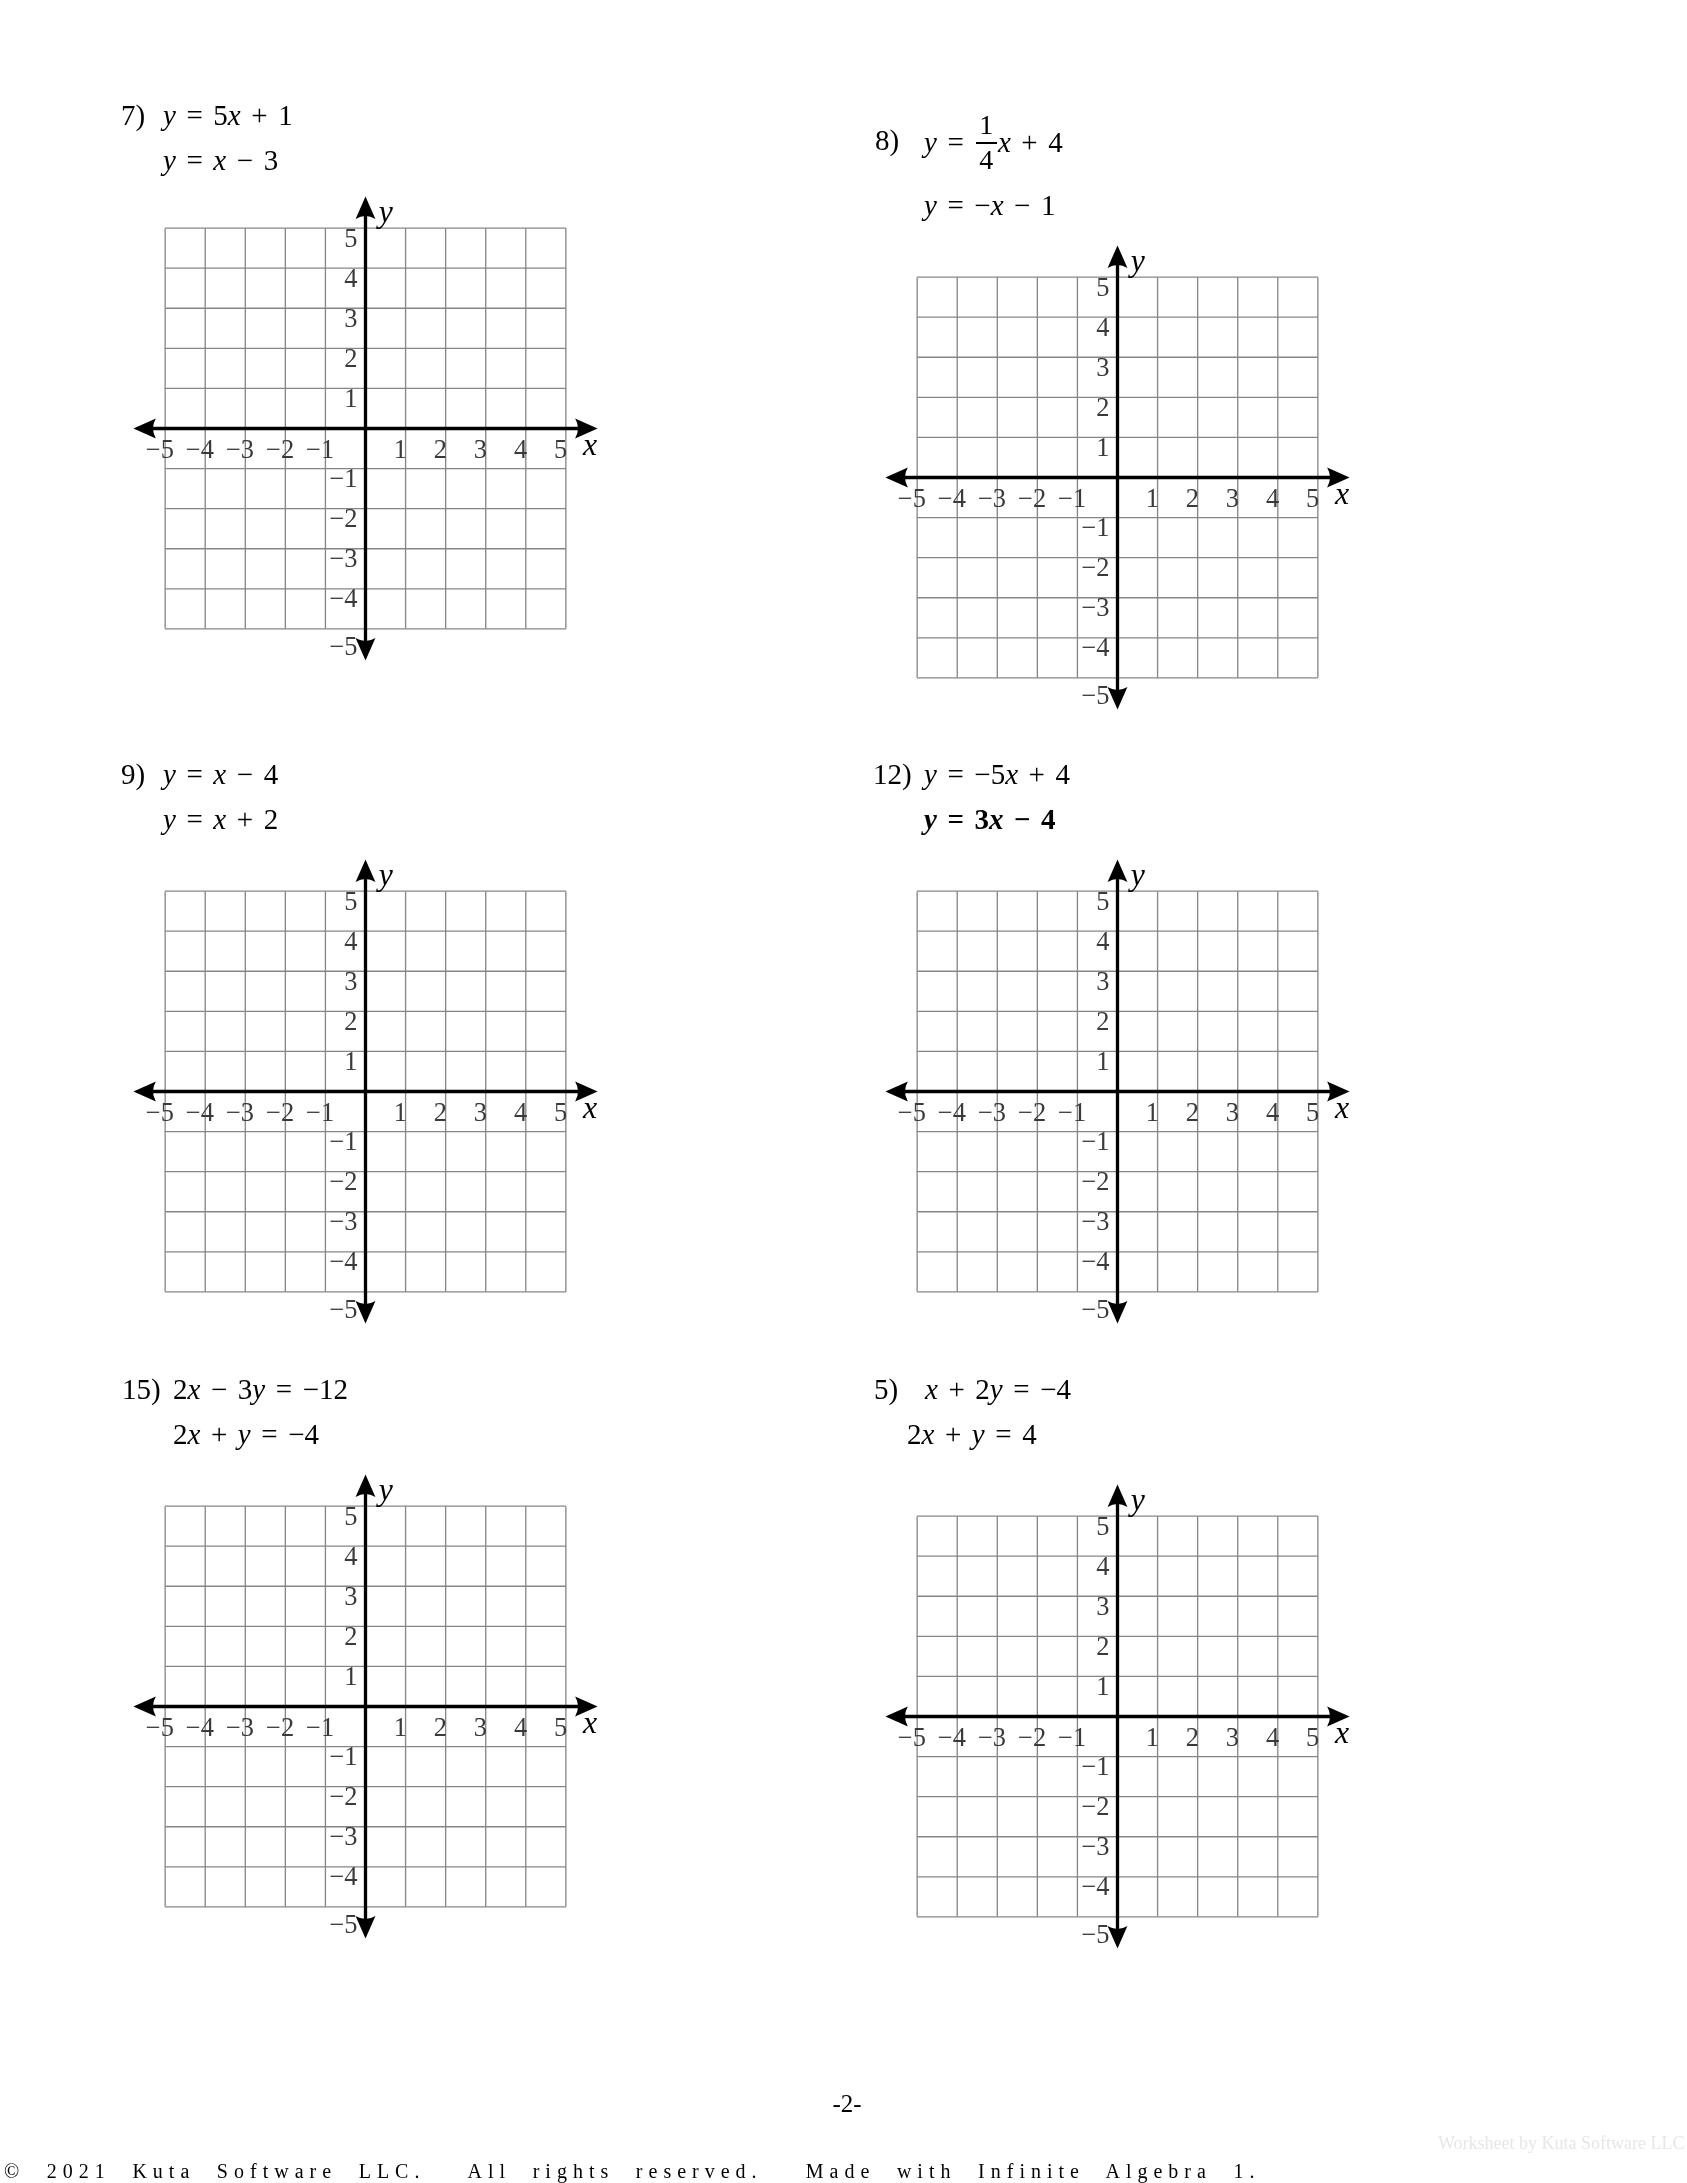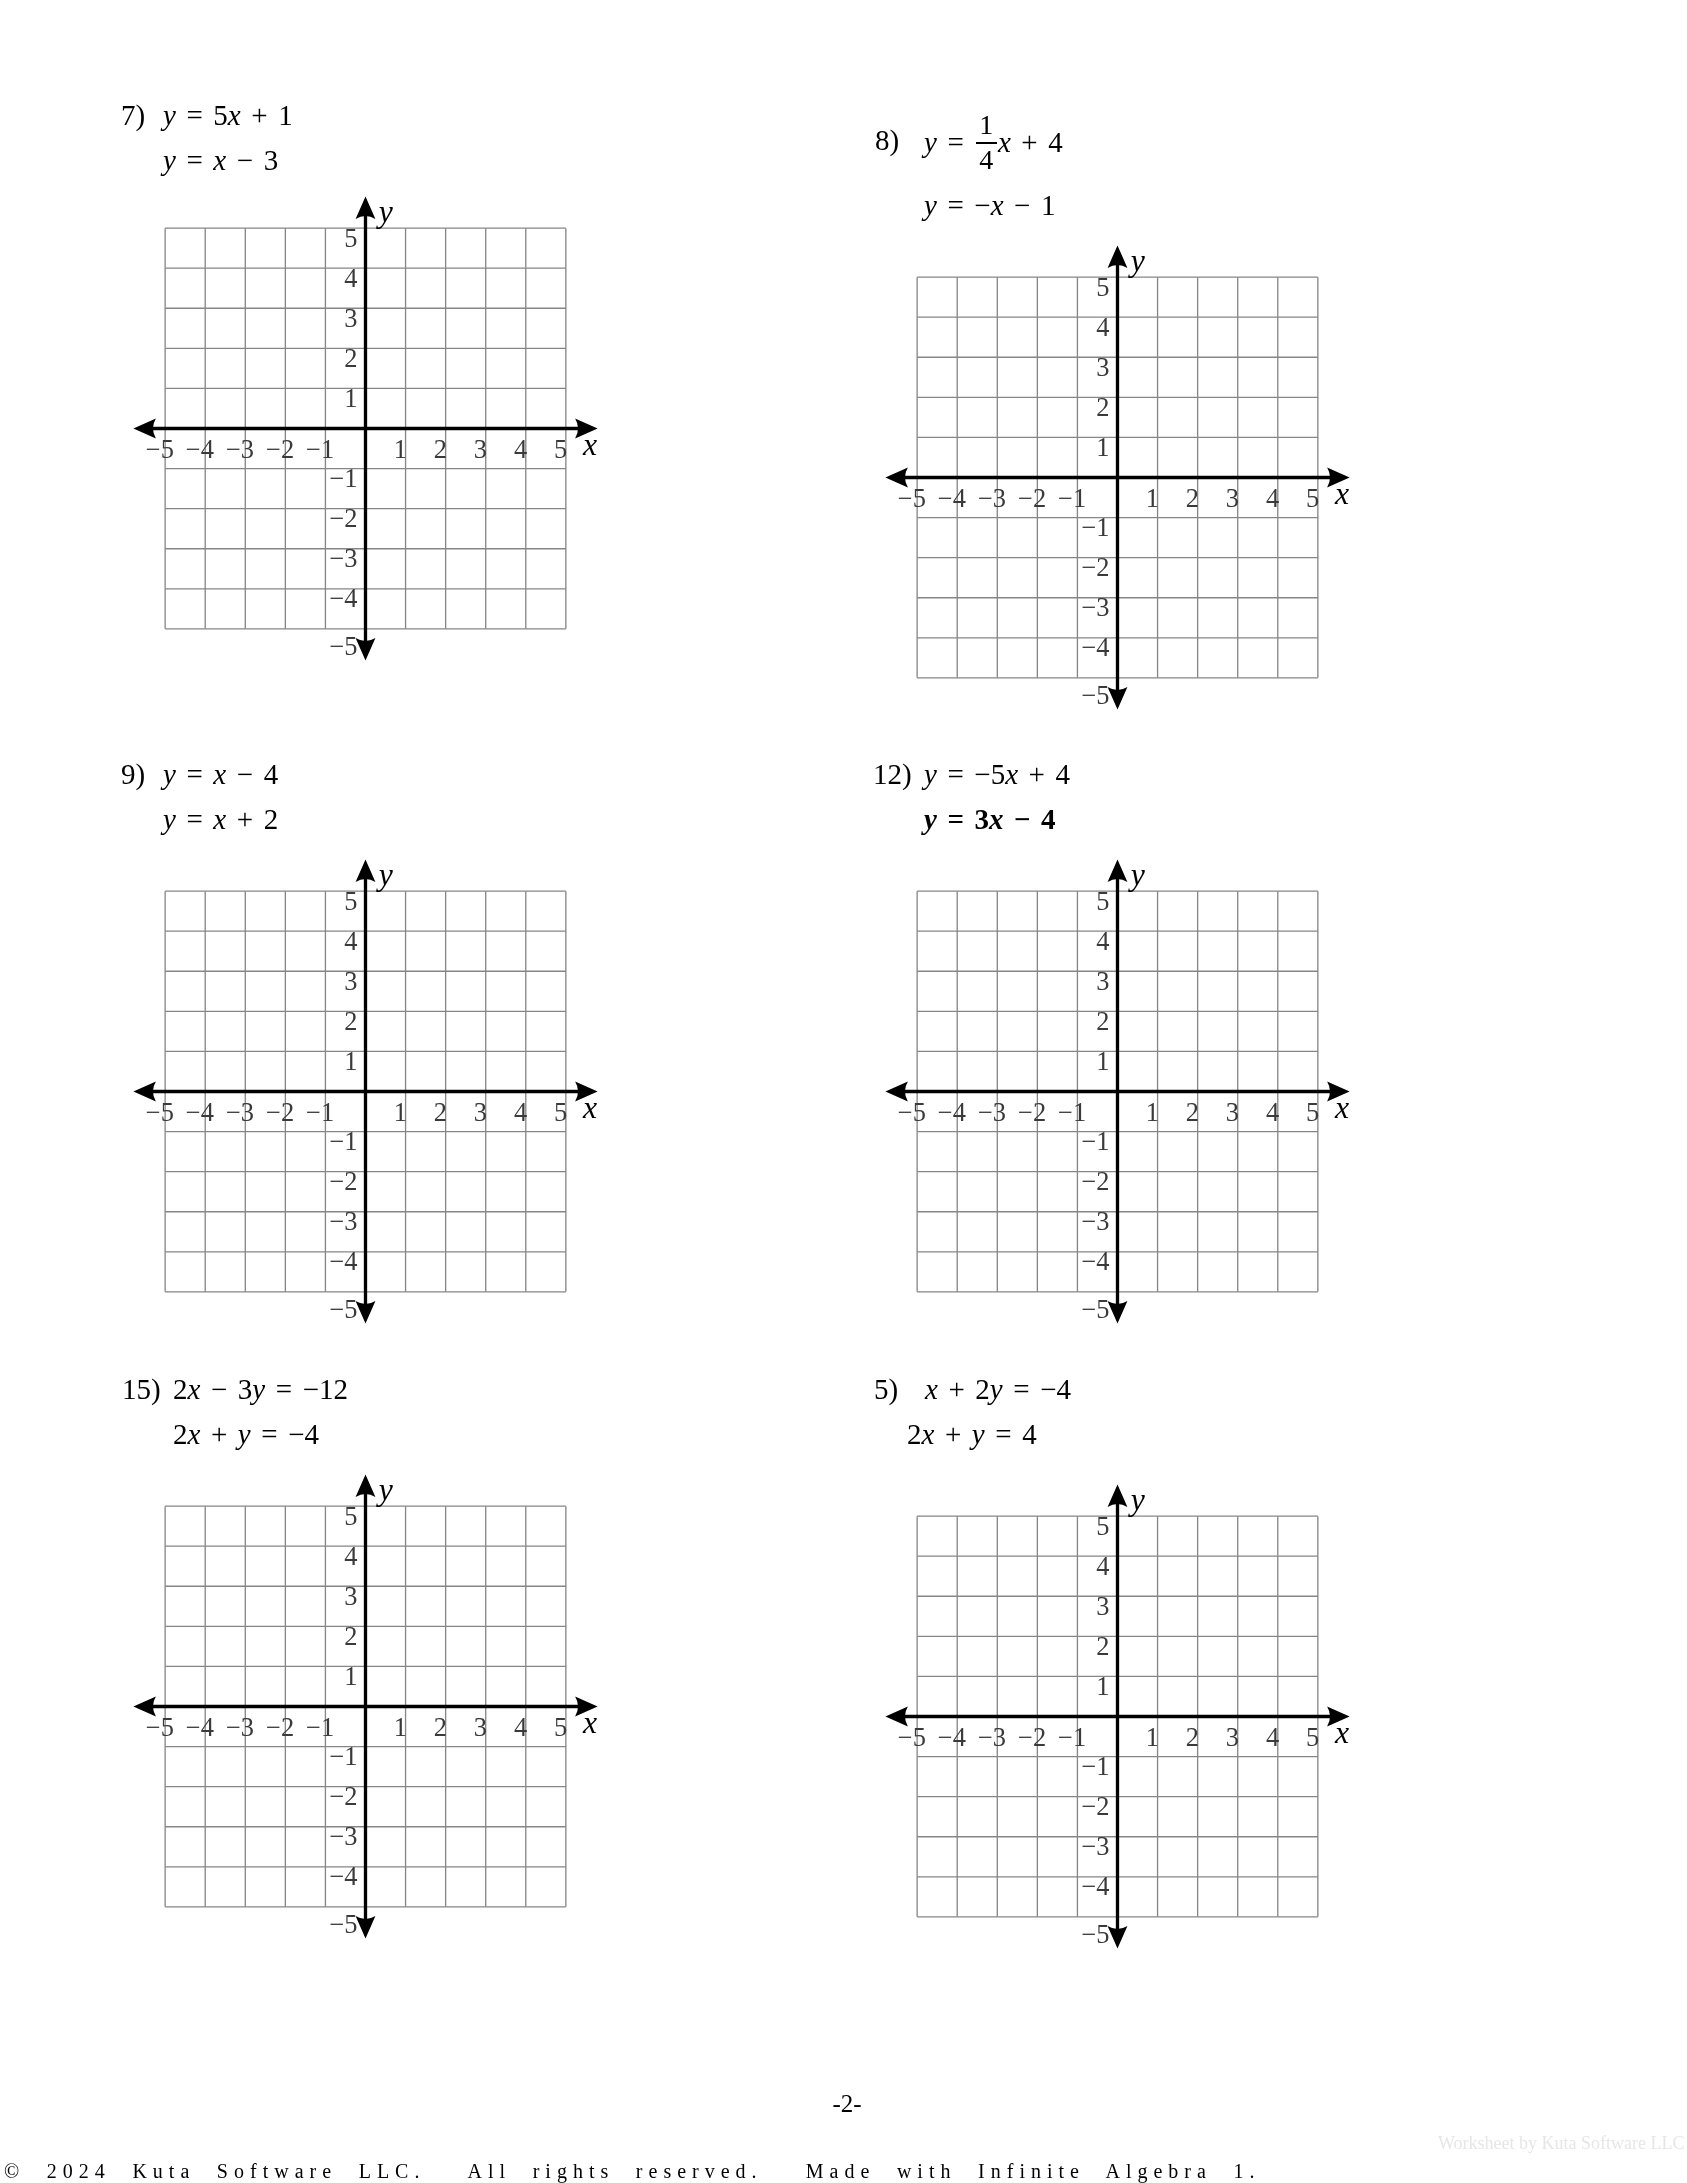--- a/index.html
+++ b/index.html
@@ -34,21 +34,21 @@
     position:absolute; right:2.6px; top:2134px; font-size:18px; line-height:1;
     color:#e6e6e6; white-space:pre;
   }
 </style>
 </head>
 <body>
 
 <div class="page" id="page">
   <div class="pagenum">-2-</div>
   <div class="watermark">Worksheet by Kuta Software LLC</div>
-  <div class="footer">© 2024 Kuta Software LLC.  All rights reserved.  Made with Infinite Algebra 1.</div>
+  <div class="footer">© 2021 Kuta Software LLC.  All rights reserved.  Made with Infinite Algebra 1.</div>
 <div class="pnum" style="left: 121px; top: 101px;">7)</div>
     <div class="eq" style="left: 163px; top: 101px;"><i>y</i> = 5<i>x</i> + 1</div>
     <div class="eq" style="left: 163px; top: 146px;"><i>y</i> = <i>x</i> − 3</div>
     <svg width="529" height="529" viewBox="0 0 800 800" class="grid-svg" style="left: 101px; top: 164px;">
       <line x1="97" y1="97" x2="97" y2="703" stroke="#868686" stroke-width="2"></line>
       <line x1="97" y1="97" x2="703" y2="97" stroke="#868686" stroke-width="2"></line>
       <line x1="157.6" y1="97" x2="157.6" y2="703" stroke="#868686" stroke-width="2"></line>
       <line x1="97" y1="157.6" x2="703" y2="157.6" stroke="#868686" stroke-width="2"></line>
       <line x1="218.2" y1="97" x2="218.2" y2="703" stroke="#868686" stroke-width="2"></line>
       <line x1="97" y1="218.2" x2="703" y2="218.2" stroke="#868686" stroke-width="2"></line>

